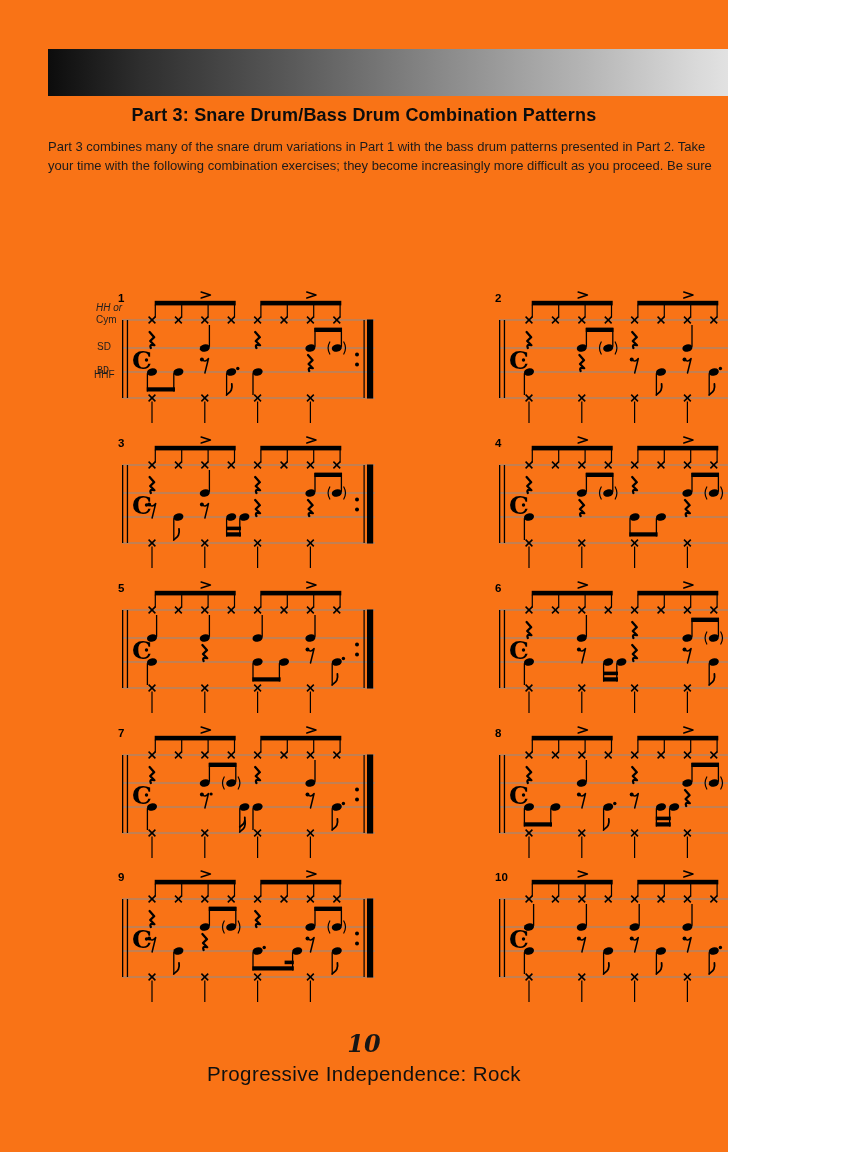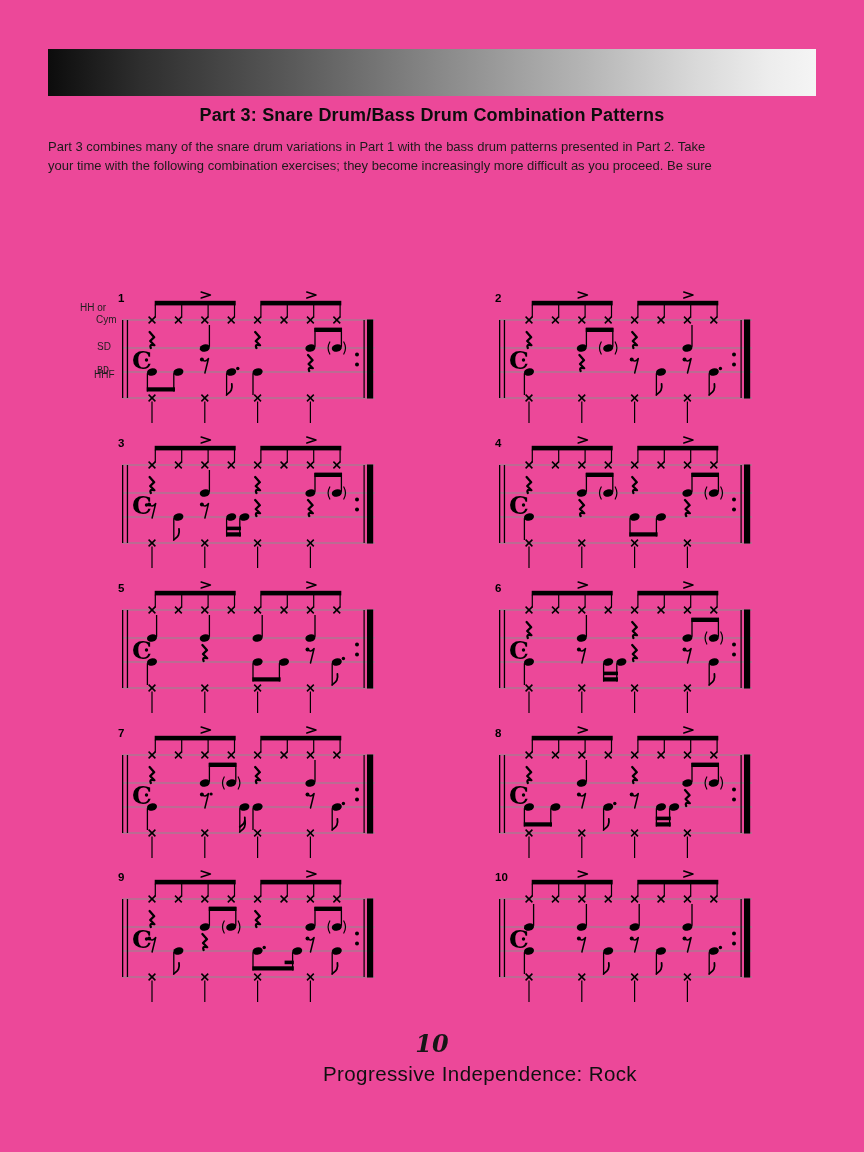--- a/index.html
+++ b/index.html
@@ -1,36 +1,36 @@
 <!DOCTYPE html>
 <html><head>
 <meta charset="utf-8">
 <style>
   html,body{margin:0;padding:0;background:#fff;}
-  .page{position:relative;width:864px;height:1152px;background:#ec4899;
+  .page{position:relative;width:728px;height:1152px;background:#f97316;
         font-family:"Liberation Sans",sans-serif;color:#111;overflow:hidden;}
   .gradient-bar{position:absolute;left:48px;top:49px;width:768px;height:47px;
         background:linear-gradient(to right,#0c0c0c 0%,#2e2e2e 12%,#5a5a5a 32%,
         #8b8b8b 52%,#b5b5b5 70%,#d8d8d8 84%,#ededed 94%,#f5f5f5 100%);}
   .title{position:absolute;left:0;top:105px;width:100%;text-align:center;
         font-size:18px;font-weight:bold;letter-spacing:.2px;color:#0d0d0d;}
   .intro{position:absolute;left:48px;top:137px;width:776px;font-size:13px;
         line-height:19.4px;color:#1b1b1b;}
   .intro div{white-space:nowrap;}
   .staff-label{position:absolute;font-size:10px;color:#1e1e1e;}
-  #lbl-hh{left:80px;top:302px;} #lbl-cym{left:96px;top:314px;}
+  #lbl-hh{left:96px;top:302px;font-style:italic;} #lbl-cym{left:96px;top:314px;}
   #lbl-sd{left:97px;top:341px;} #lbl-bd{left:97px;top:365px;font-family:Liberation Mono, monospace;}
   #lbl-hhf{left:94px;top:369px;}
   .exercise{position:absolute;}
   .exercise svg{display:block;}
   .pagenum{position:absolute;left:0;top:1029px;width:100%;text-align:center;
         font-size:24px;font-family:"DejaVu Serif",serif;font-style:italic;
         font-weight:bold;color:#161616;}
   .booktitle{position:absolute;left:0;top:1062px;width:100%;text-align:center;
-        font-size:20.5px;letter-spacing:.4px;font-weight:500;color:#101010;padding-left:48px;}
+        font-size:20.5px;letter-spacing:.4px;font-weight:500;color:#101010;}
 </style>
 </head>
 <body>
 
 <div class="page">
   <div class="gradient-bar"></div>
   <div class="title">Part 3: Snare Drum/Bass Drum Combination Patterns</div>
   <div class="intro">
     <div>Part 3 combines many of the snare drum variations in Part 1 with the bass drum patterns presented in Part 2. Take</div>
     <div>your time with the following combination exercises; they become increasingly more difficult as you proceed. Be sure</div>

